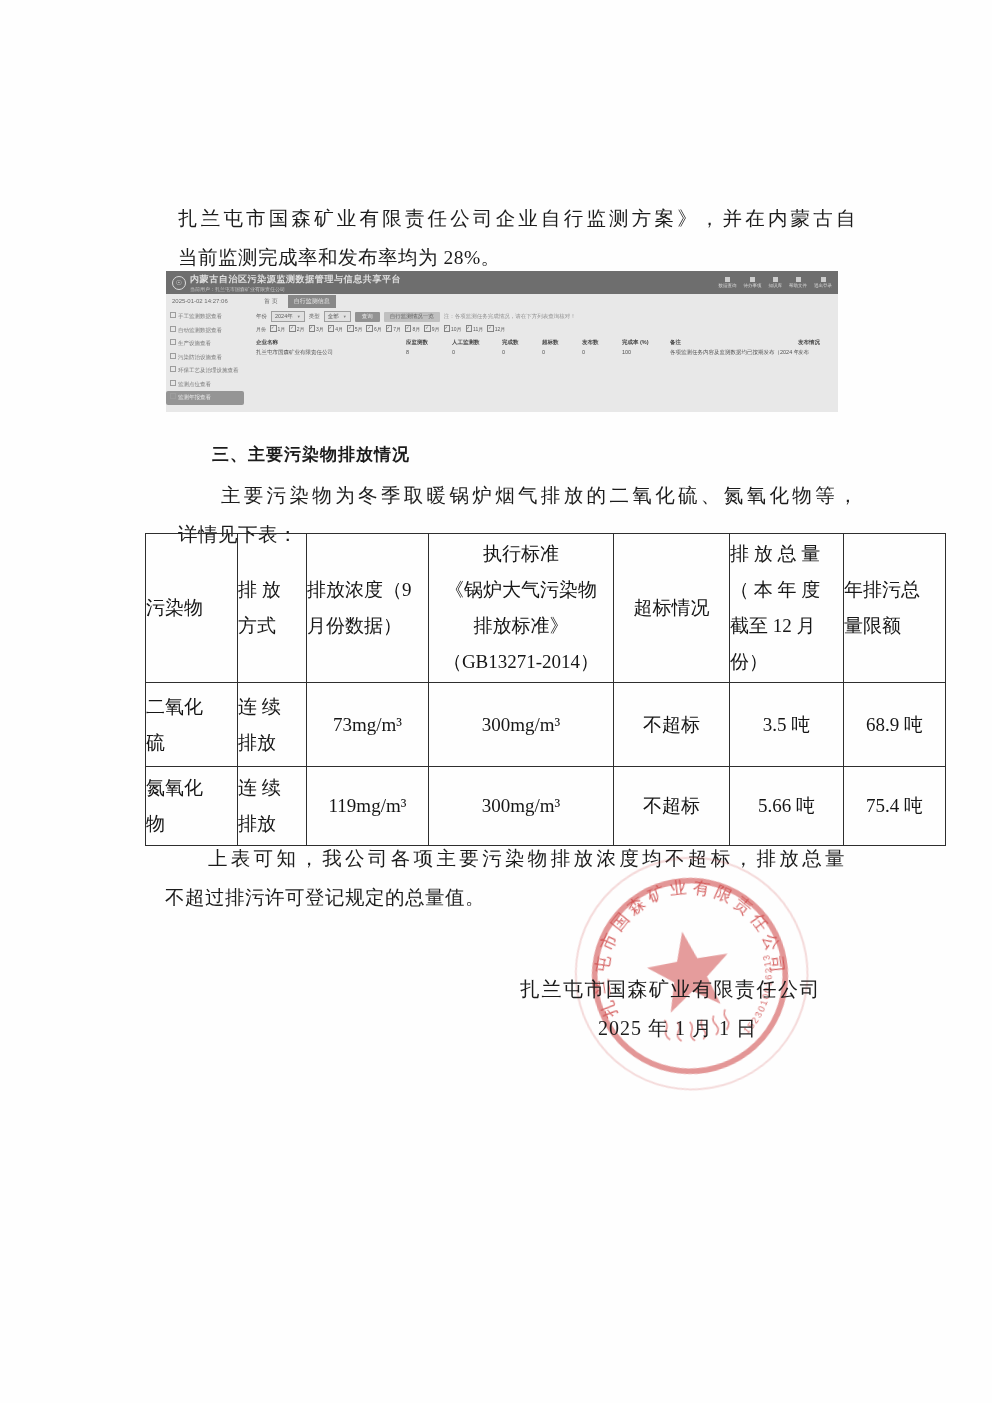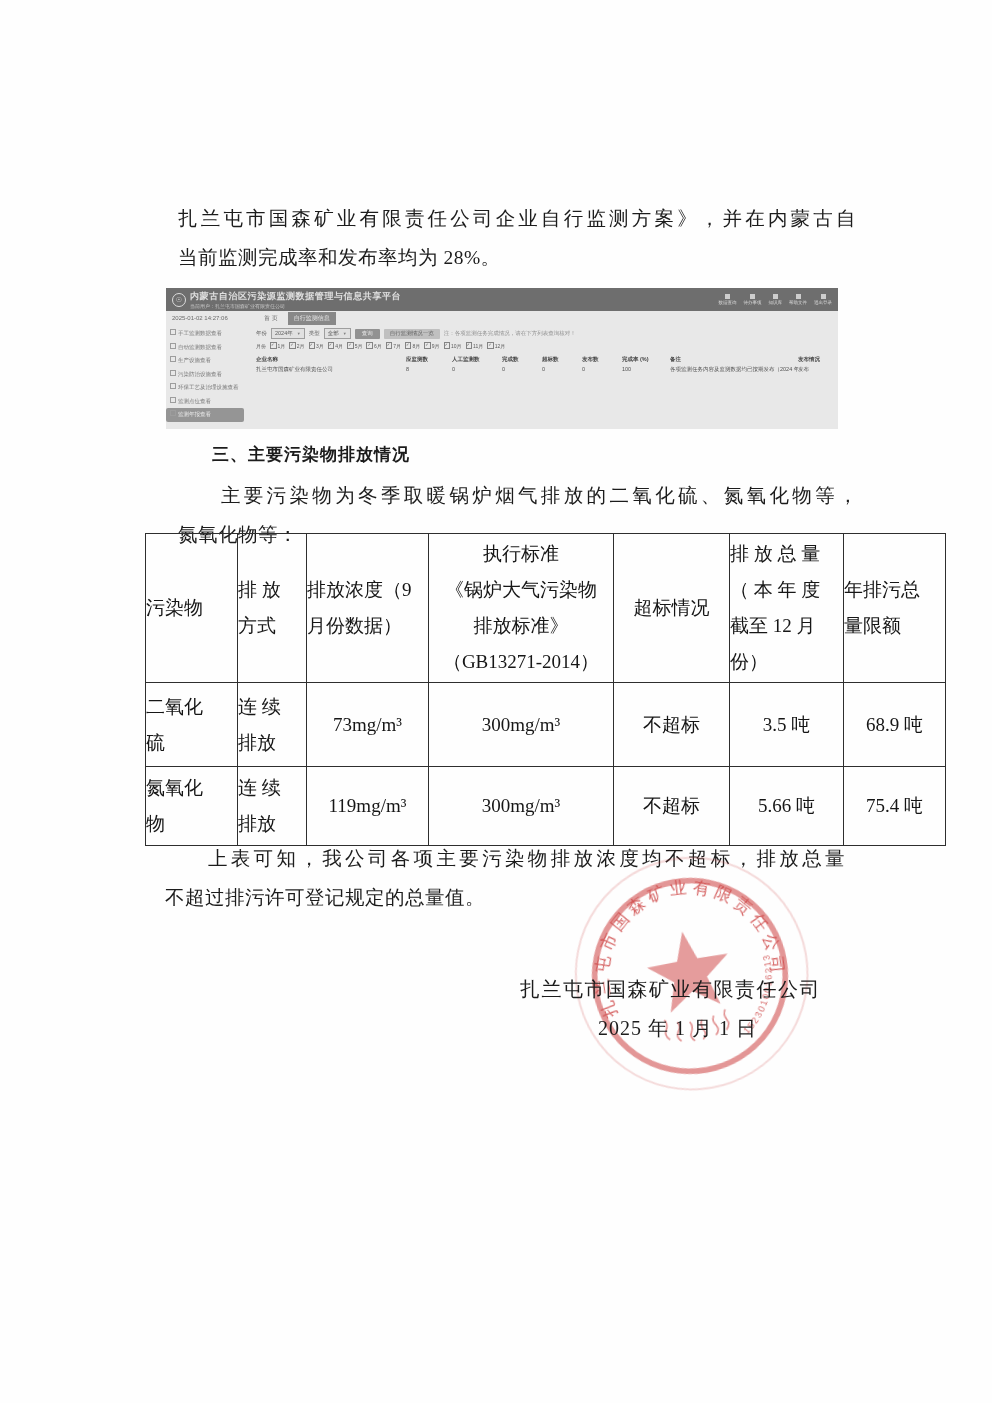--- a/index.html
+++ b/index.html
@@ -35,21 +35,21 @@
   #pollutant-table .hrow td{height:141px;}
   #pollutant-table .r1 td{height:79px;}
   #pollutant-table .r2 td{height:74px;}
   #pollutant-table .cl{text-align:left;padding-left:0;}
   #pollutant-table .cc{text-align:center;}
   .w0{width:85px;}.w1{width:62px;}.w2{width:115px;}.w3{width:172px;}
   .w4{width:103px;}.w5{width:107px;}.w6{width:95px;}
 
   
   #shot{
-    position:absolute;left:166px;top:288px;width:672px;height:141px;
+    position:absolute;left:166px;top:271px;width:672px;height:141px;
     background:#fcfcfc;font-family:"Liberation Sans","DejaVu Sans",sans-serif;
     filter:blur(0.45px) contrast(0.82) opacity(0.92);
   }
   .shot-header{
     height:23px;background:#5b5b5b;display:flex;align-items:center;
     color:#f2f2f2;padding:0 6px;
   }
   .shot-logo{
     width:12px;height:12px;border:1.2px solid #eee;border-radius:50%;
     margin-right:4px;flex:none;display:flex;align-items:center;justify-content:center;
@@ -249,21 +249,21 @@
         </div>
       </div>
     </div>
   </div>
 </div>
 
 <div id="section-heading">三、主要污染物排放情况</div>
 
 <div class="para" id="para-table-intro">
   <div class="just docline l1">主要污染物为冬季取暖锅炉烟气排放的二氧化硫、氮氧化物等，</div>
-  <div class="docline">氮氧化物等：</div>
+  <div class="docline">详情见下表：</div>
 </div>
 
 <table id="pollutant-table">
   <tbody>
     <tr class="hrow">
       <td class="cl w0">污染物</td>
       <td class="cl w1">排 放
 方式</td>
       <td class="cl w2">排放浓度（9
 月份数据）</td>

